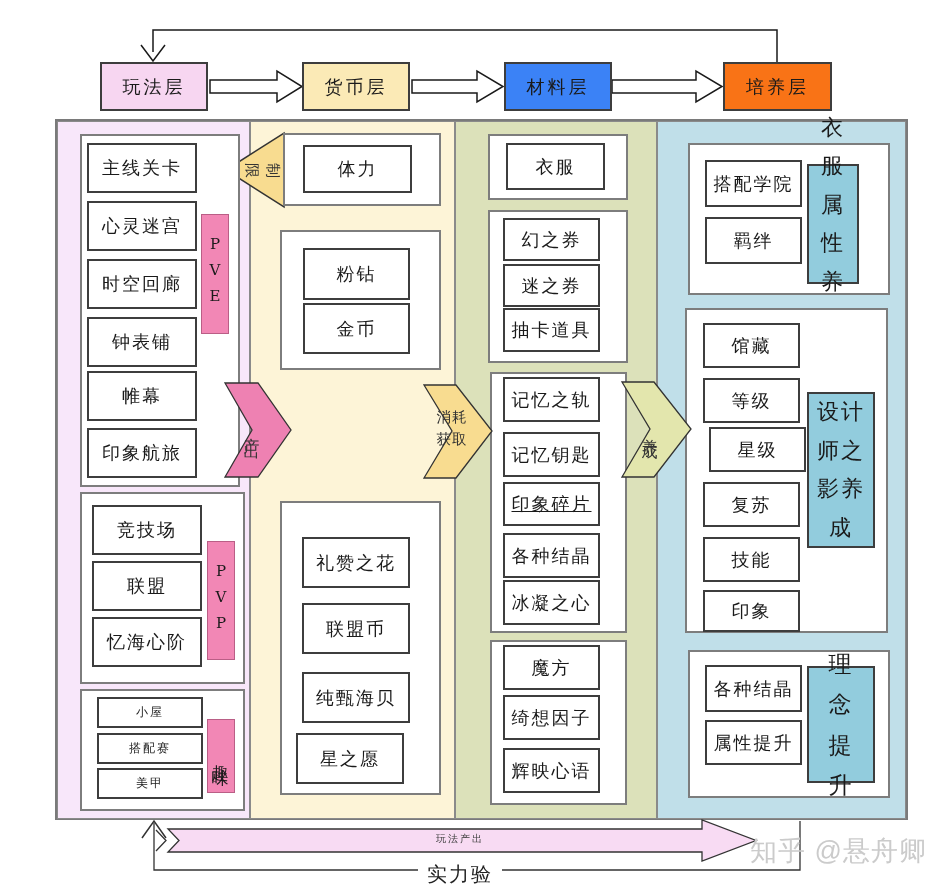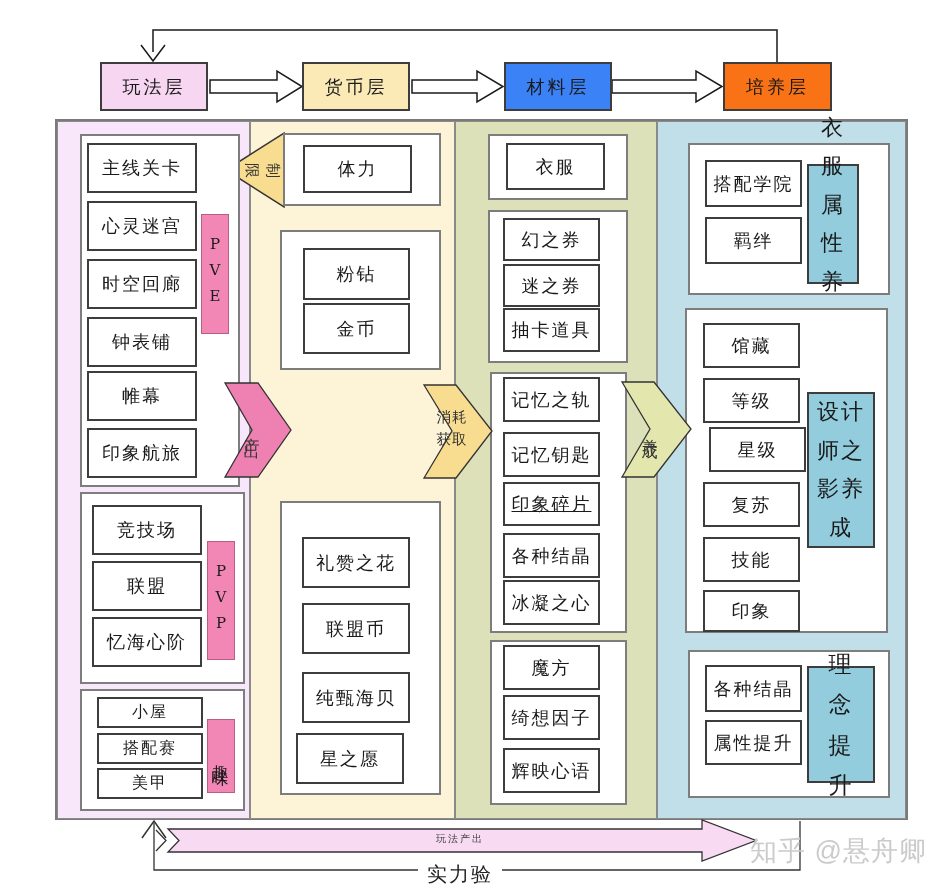--- a/index.html
+++ b/index.html
@@ -9,21 +9,21 @@
   .layer{position:absolute;left:0;top:0;width:951px;height:888px;}
   .z1{z-index:1}.z2{z-index:2}.z3{z-index:3}.z4{z-index:4}.z5{z-index:5}
   .col{position:absolute;top:121px;height:698px;border:1px solid #8a8a8a;box-sizing:border-box;}
   .container{position:absolute;left:55px;top:119px;width:853px;height:701px;
              border:2px solid #7a7a7a;box-sizing:border-box;}
   .hbox{display:flex;align-items:center;justify-content:center;font-size:18px;
         letter-spacing:3px;border:2px solid #3d3d3d;}
   .grp{background:#fff;border:2px solid #7d7d7d;}
   .item{background:#fff;border:2px solid #3d3d3d;display:flex;align-items:center;
         justify-content:center;font-size:18px;letter-spacing:2px;white-space:nowrap;}
-  .sm{font-size:16px;}
+  .sm{font-size:12px;}
   .ptag{background:#f287b5;border:1px solid rgba(140,60,95,.55);display:flex;align-items:center;
         justify-content:center;writing-mode:vertical-rl;text-orientation:upright;
         font-size:15px;letter-spacing:8px;}
   .fun{font-size:17px;letter-spacing:5px;}
   .btag{background:#92ccdd;border:2px solid #3d3d3d;display:flex;align-items:center;
         justify-content:center;text-align:center;font-size:22px;letter-spacing:2px;
         line-height:1.75;word-break:break-all;padding:0 8px;}
   .btag.big{font-size:23px;}
   .vlabel{writing-mode:vertical-rl;text-orientation:upright;letter-spacing:5px;
           font-size:16px;display:flex;align-items:center;justify-content:center;color:#333;}

